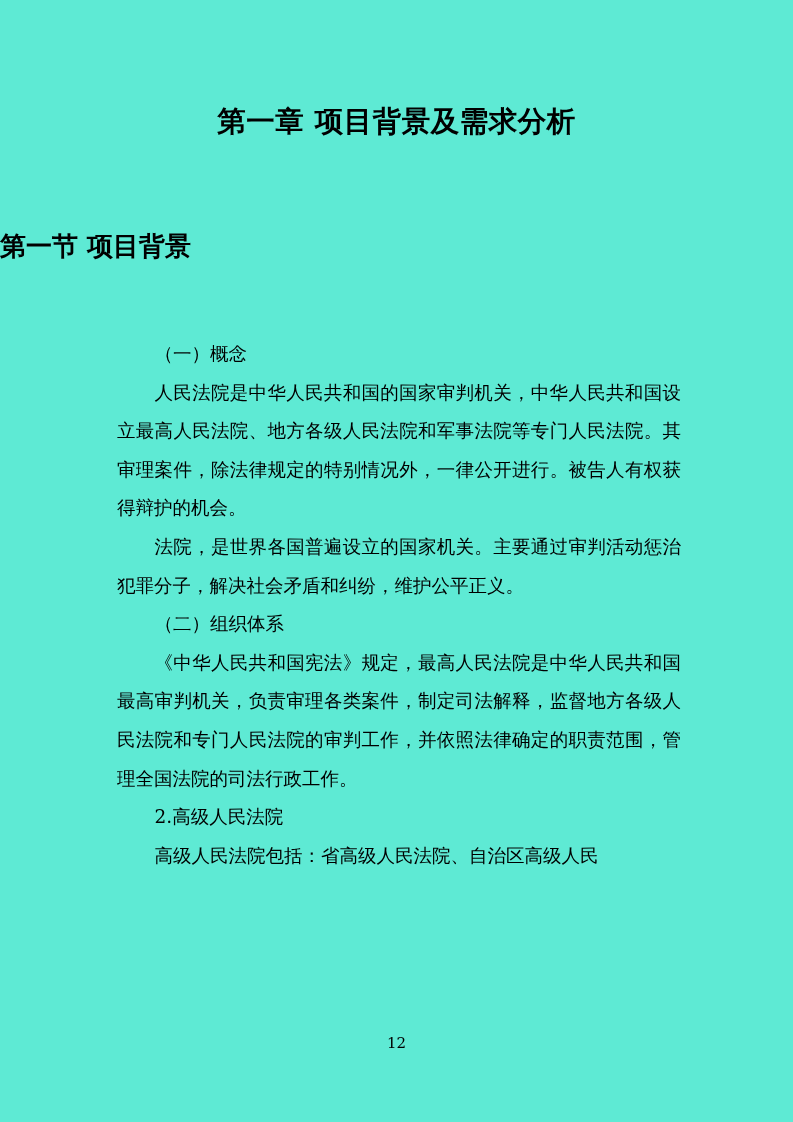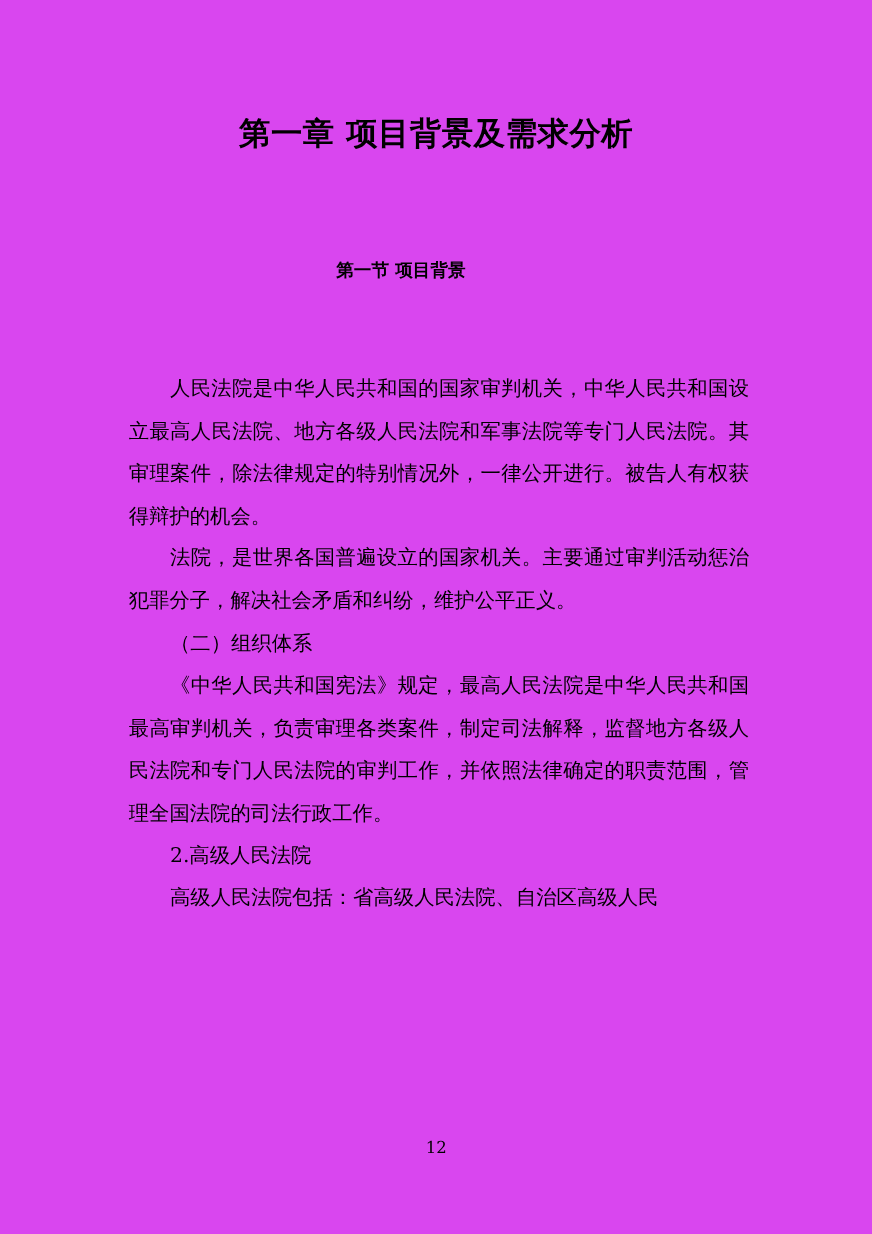--- a/index.html
+++ b/index.html
@@ -1,25 +1,25 @@
 <!DOCTYPE html>
 <html><head>
 <meta charset="utf-8">
 <style>
   html, body { margin: 0; padding: 0; background: #ffffff; }
   body { width: 793px; height: 1122px; position: relative; overflow: hidden; color: #000; }
-  .page { position: absolute; left: 0; top: 0; width: 793px; height: 1122px; background: #d946ef; }
+  .page { position: absolute; left: 0; top: 0; width: 793px; height: 1122px; background: #5eead4; }
   .h1 {
     position: absolute; left: 0; width: 793px; top: 100px; text-align: center;
     font-family: "DejaVu Sans", sans-serif; font-weight: bold; font-size: 28.5px; line-height: 44px;
     letter-spacing: 0.5px;
   }
   .h2 {
-    position: absolute; left: 0; width: 729px; top: 228px; text-align: center;
-    font-family: "DejaVu Sans", sans-serif; font-weight: bold; font-size: 16px; line-height: 36px;
+    position: absolute; left: 0; width: 729px; top: 228px; text-align: left;
+    font-family: "DejaVu Sans", sans-serif; font-weight: bold; font-size: 26px; line-height: 36px;
   }
   .body-text {
     position: absolute; left: 117px; top: 335px; width: 564px;
     font-family: "DejaVu Serif", serif; font-size: 18.5px; line-height: 38.6px;
     text-align: justify; text-justify: inter-character;
   }
   .body-text p { margin: 0; text-indent: 37.5px; }
   .body-text p.heading { text-indent: 37.5px; }
   .body-text p.sub { text-indent: 37.5px; }
   .body-text p.last { text-align-last: left; }
@@ -29,20 +29,21 @@
   }
 </style>
 </head>
 <body>
 
 <div class="page">
   <div class="h1">第一章  项目背景及需求分析</div>
   <div class="h2">第一节  项目背景</div>
 
   <div class="body-text">
+    <p class="sub">（一）概念</p>
     <p class="last">人民法院是中华人民共和国的国家审判机关，中华人民共和国设立最高人民法院、地方各级人民法院和军事法院等专门人民法院。其审理案件，除法律规定的特别情况外，一律公开进行。被告人有权获得辩护的机会。</p>
     <p class="last">法院，是世界各国普遍设立的国家机关。主要通过审判活动惩治犯罪分子，解决社会矛盾和纠纷，维护公平正义。</p>
     <p class="sub">（二）组织体系</p>
     <p class="last">《中华人民共和国宪法》规定，最高人民法院是中华人民共和国最高审判机关，负责审理各类案件，制定司法解释，监督地方各级人民法院和专门人民法院的审判工作，并依照法律确定的职责范围，管理全国法院的司法行政工作。</p>
     <p class="heading">2.高级人民法院</p>
     <p class="last">高级人民法院包括：省高级人民法院、自治区高级人民</p>
   </div>
 
   <div class="page-number">12</div>
 </div>

